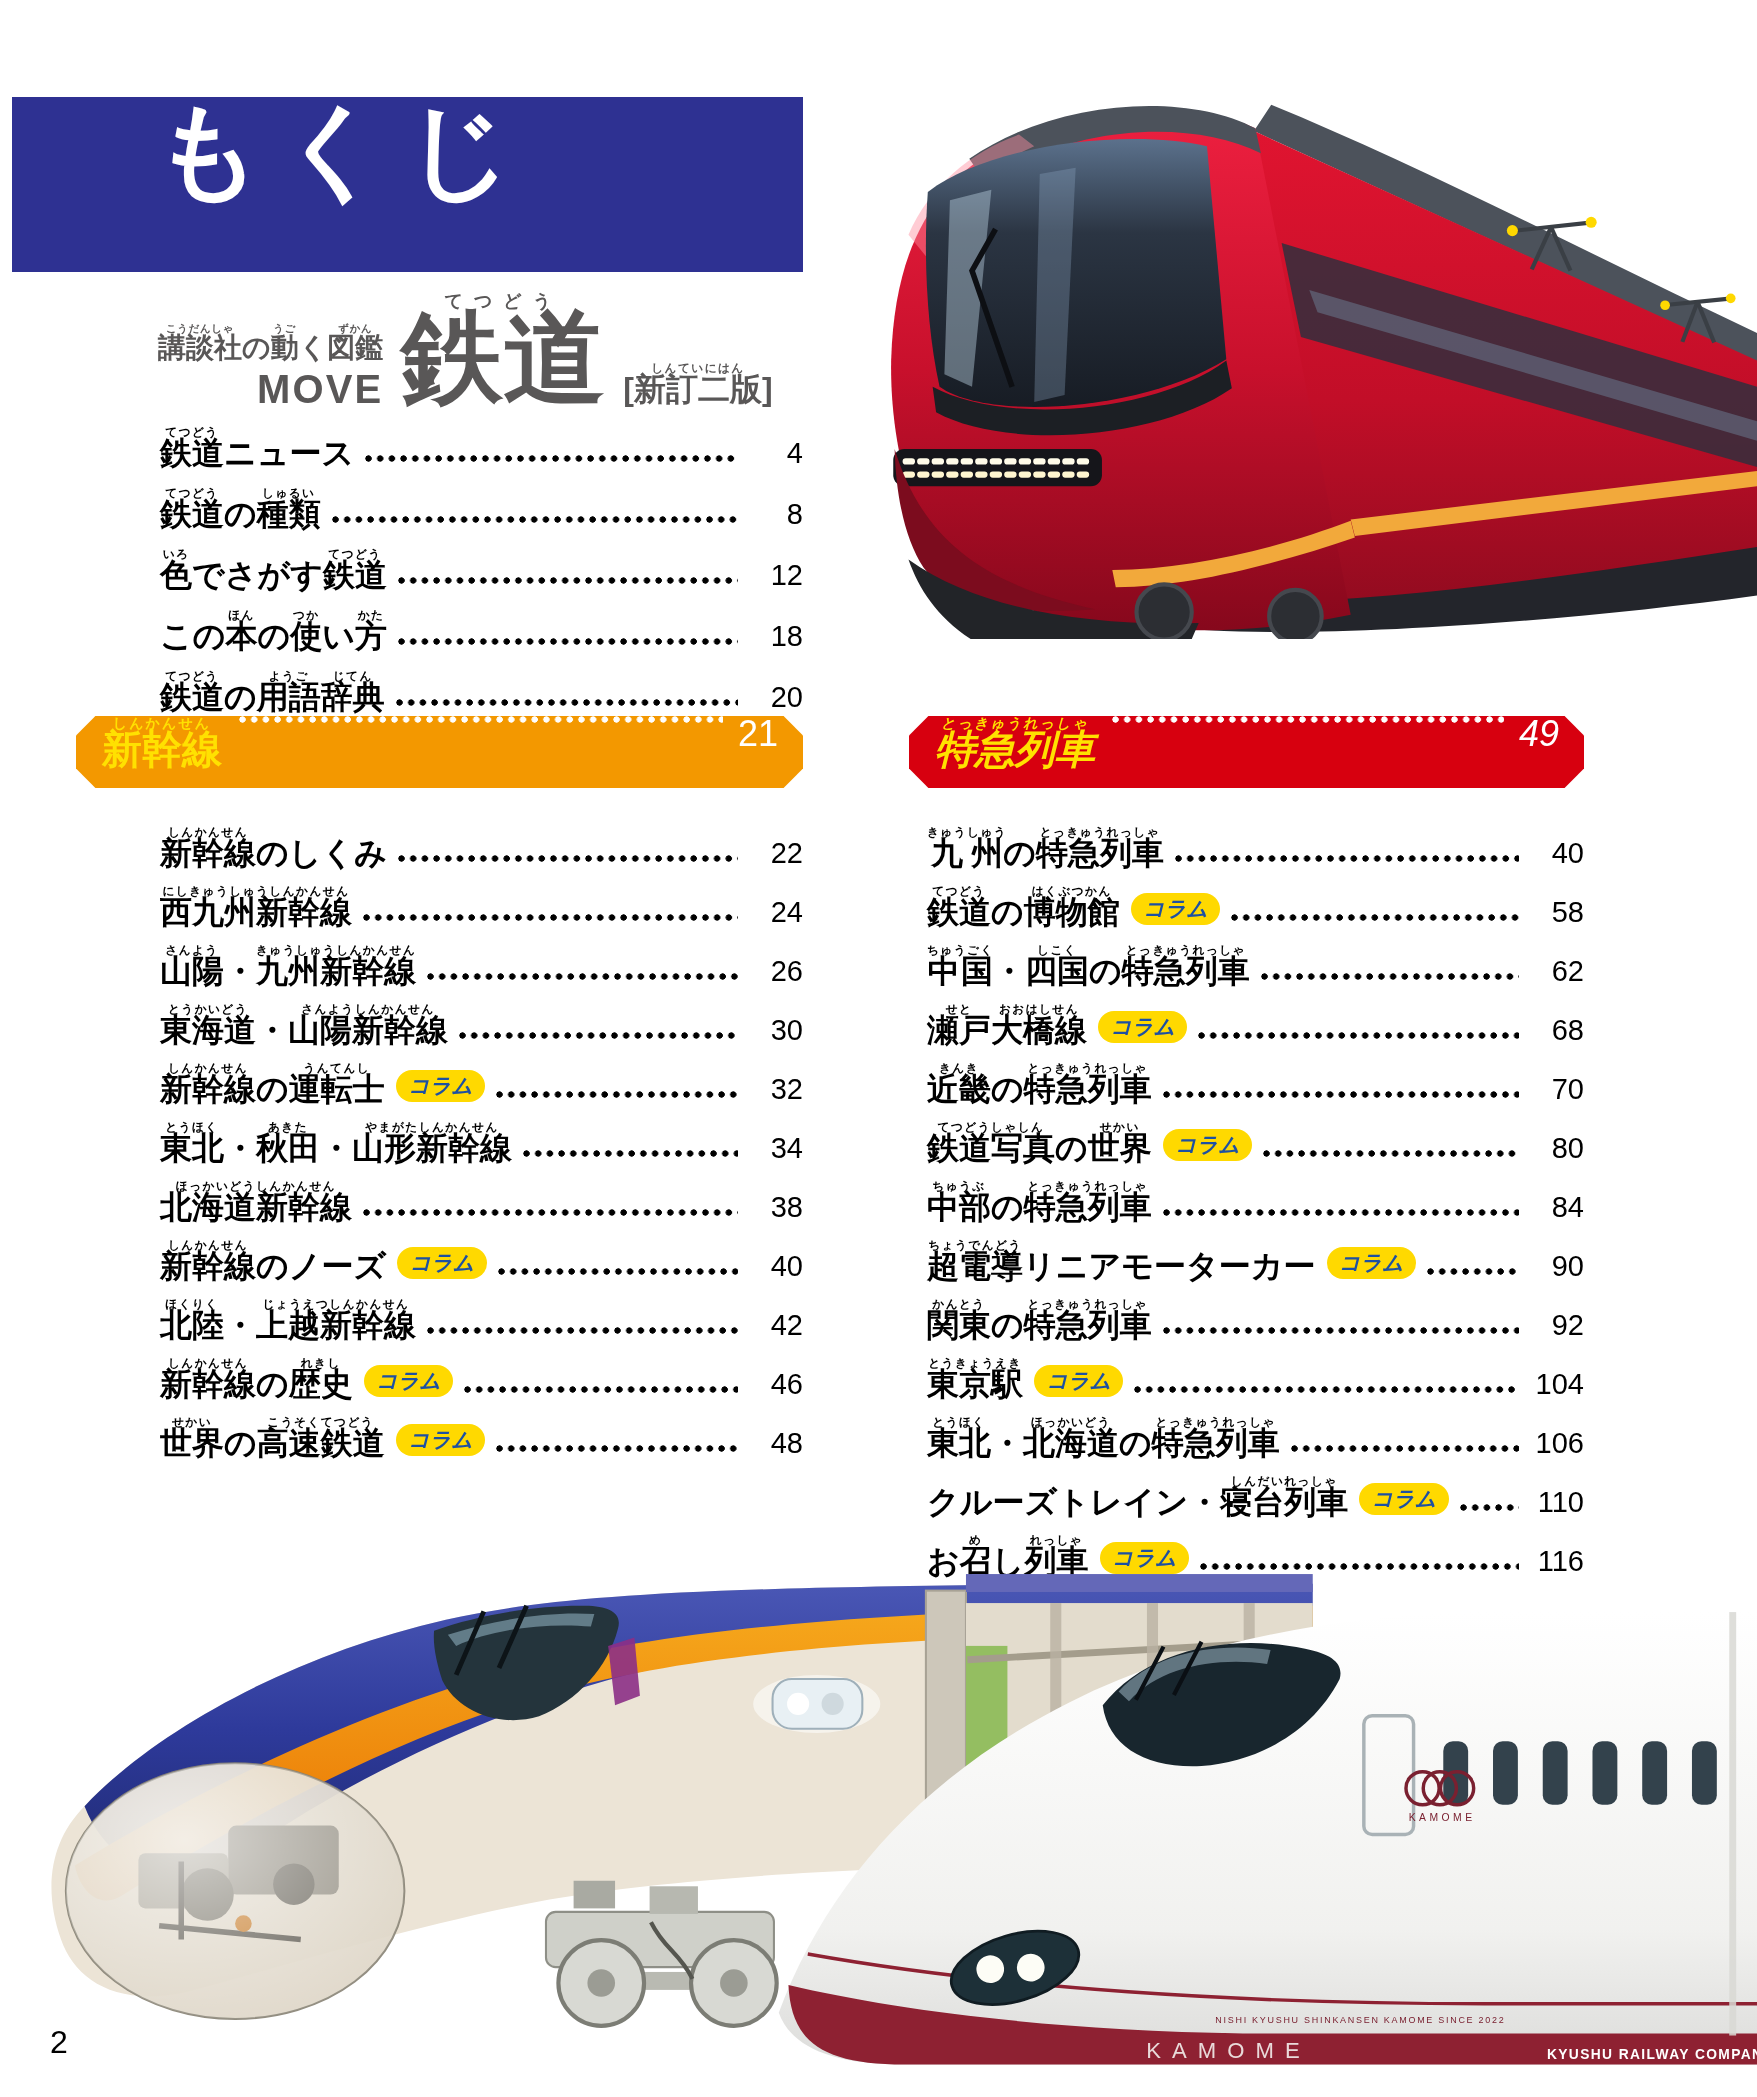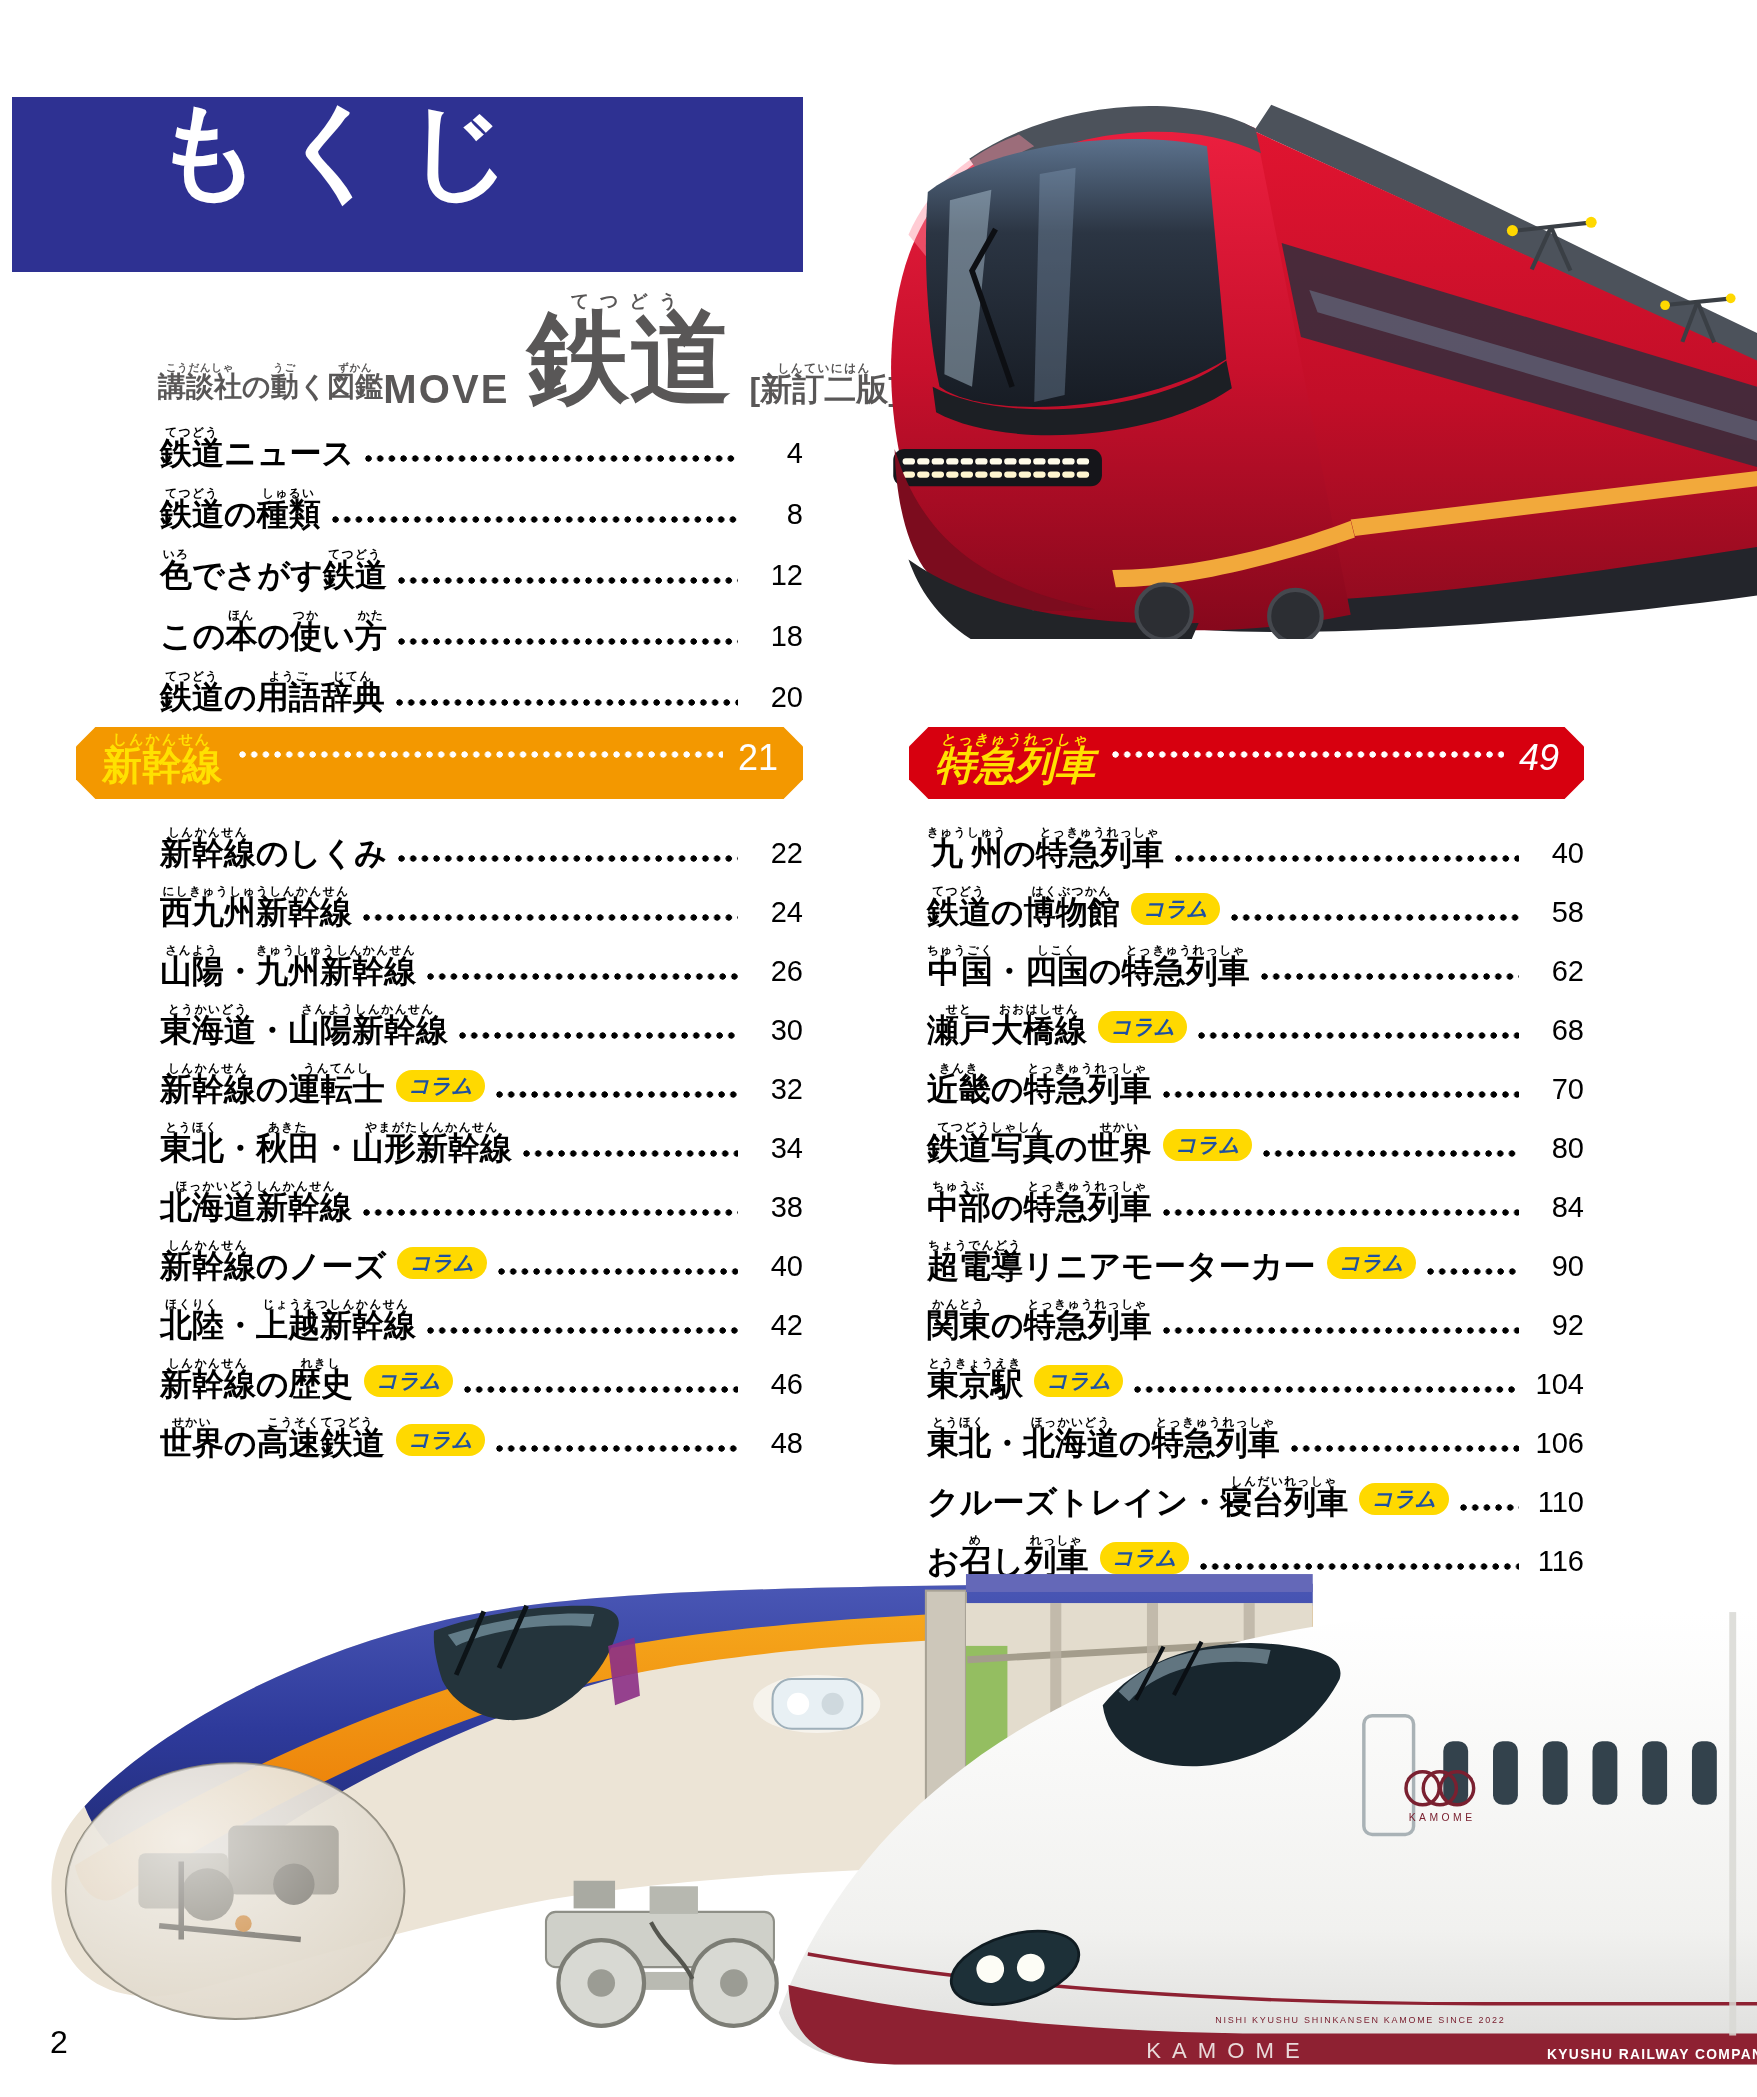--- a/index.html
+++ b/index.html
@@ -10,21 +10,21 @@
 
   
   .mokuji-banner{position:absolute;left:12.4px;top:97px;width:791px;height:175px;
                  background:var(--header-navy,#2e3192);display:flex;align-items:flex-start;
                  padding-left:142px;box-sizing:border-box;}
   .mokuji-banner .t{color:#fff;font-size:105px;font-weight:900;letter-spacing:18px;line-height:1;}
 
   
   .title-block{position:absolute;left:158px;top:274px;width:650px;height:135px;
                display:flex;align-items:flex-end;gap:18px;color:var(--title-gray,#595757);}
-  .pub{display:flex;}
+  .pub{display:flex;flex-direction:column;}
   .pub-line{font-size:28px;font-weight:700;line-height:1.05;white-space:nowrap;}
   .pub rt{font-size:10.4px;letter-spacing:0.7px;}
   .move{align-self:flex-end;font-size:40px;font-weight:600;letter-spacing:2.1px;line-height:1;margin-top:7px;}
   .big-title{font-size:102px;font-weight:900;line-height:1;white-space:nowrap;}
   .big-title rt{font-size:18px;letter-spacing:11px;}
   .edition{font-size:32px;font-weight:800;line-height:1.05;white-space:nowrap;padding-bottom:2.8px;}
   .edition rt{font-size:11.7px;letter-spacing:1.4px;}
 
   
   .toc-list{position:absolute;display:flex;flex-direction:column;}
@@ -38,24 +38,24 @@
   .toc-label rt{font-size:11.7px;letter-spacing:1.4px;}
   .badge{margin:0 0 2.8px 11px;background:var(--badge-yellow,#ffd900);color:var(--badge-blue,#1d50a2);
          font-weight:900;font-style:italic;font-size:21px;line-height:1;border-radius:18px;
          padding:4.8px 12.4px 6.2px;display:inline-block;flex:none;}
   .dots{flex:1 1 auto;min-width:23.5px;height:7px;margin:0 11px 7px 11px;color:#000;
         background-image:radial-gradient(circle at 3.5px 3.5px,currentColor 2.9px,transparent 3.4px);
         background-size:11.7px 7px;background-repeat:repeat-x;background-position:left center;}
   .num{font-size:29px;font-weight:400;line-height:1;min-width:54px;text-align:right;margin-bottom:1.4px;flex:none;}
 
   
-  .section-banner{position:absolute;top:716px;height:72px;display:flex;align-items:center;
+  .section-banner{position:absolute;top:716px;height:72px;display:flex;align-items:flex-start;
                   padding:0 25px 9.7px 26px;box-sizing:border-box;
                   clip-path:polygon(19.4px 0,calc(100% - 19.4px) 0,100% 19.4px,100% calc(100% - 19.4px),
-                            calc(100% - 19.4px) 100%,19.4px 100%,0 calc(100% - 19.4px),0 19.4px);margin-top:11px;}
+                            calc(100% - 19.4px) 100%,19.4px 100%,0 calc(100% - 19.4px),0 19.4px);}
   #banner-shinkansen{left:76px;width:727px;}
   #banner-tokkyu{left:909px;width:675px;font-style:italic;}
   .sb-title{font-size:40px;font-weight:900;line-height:1;color:var(--banner-text-yellow,#ffe100);white-space:nowrap;}
   .sb-title rt{font-size:14px;letter-spacing:2.1px;color:var(--banner-text-yellow,#ffe100);}
   .section-banner .dots{color:#fff;margin:0 15px 8.3px 16.6px;}
   .sb-num{font-size:36px;font-weight:400;color:#fff;line-height:1;flex:none;}
 
   
   .page-num{position:absolute;left:50px;top:2026px;font-size:32px;font-weight:500;line-height:1;}
 

